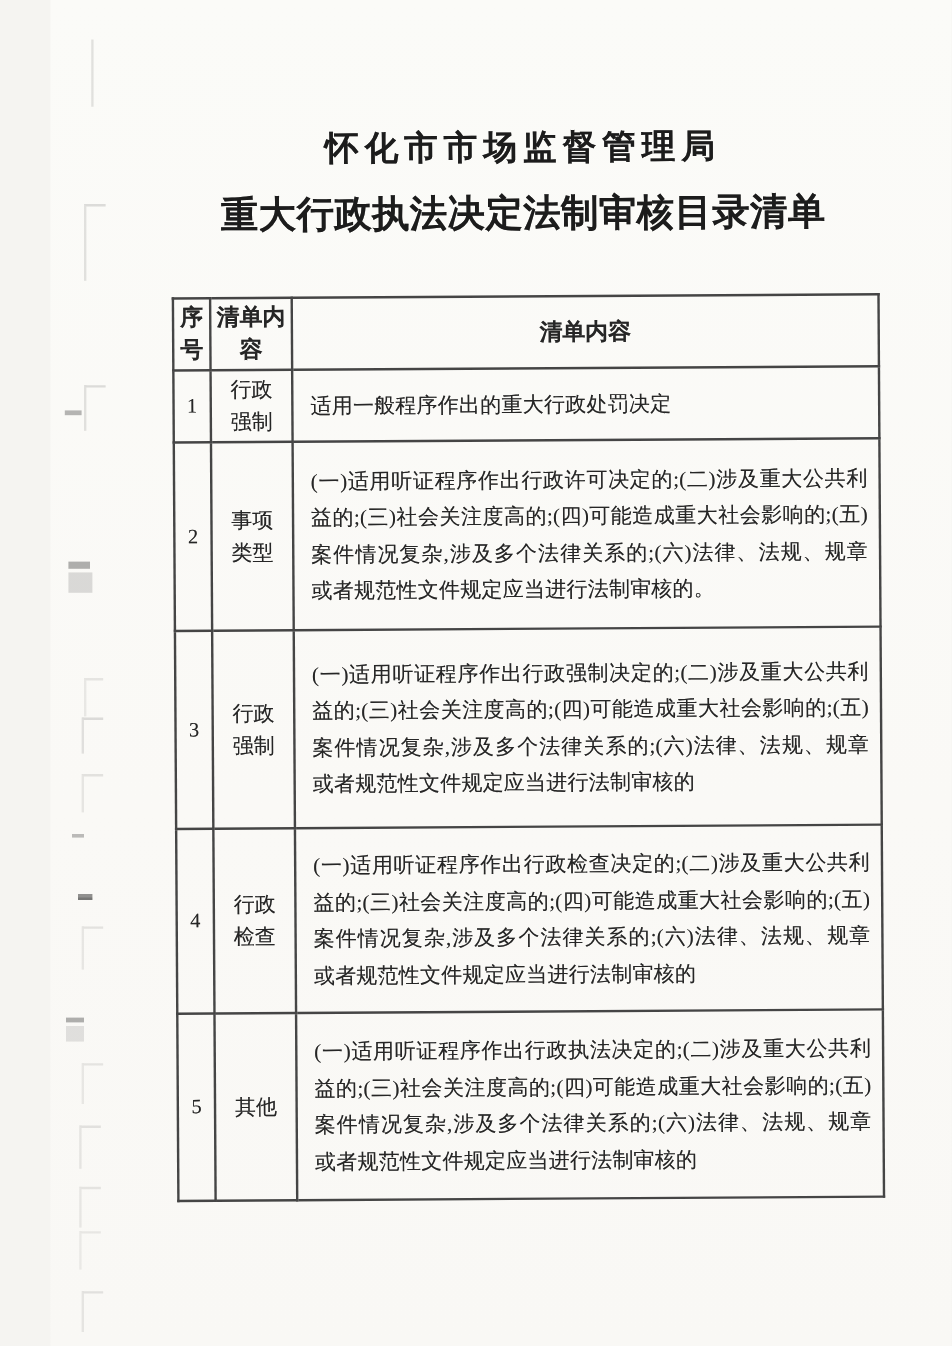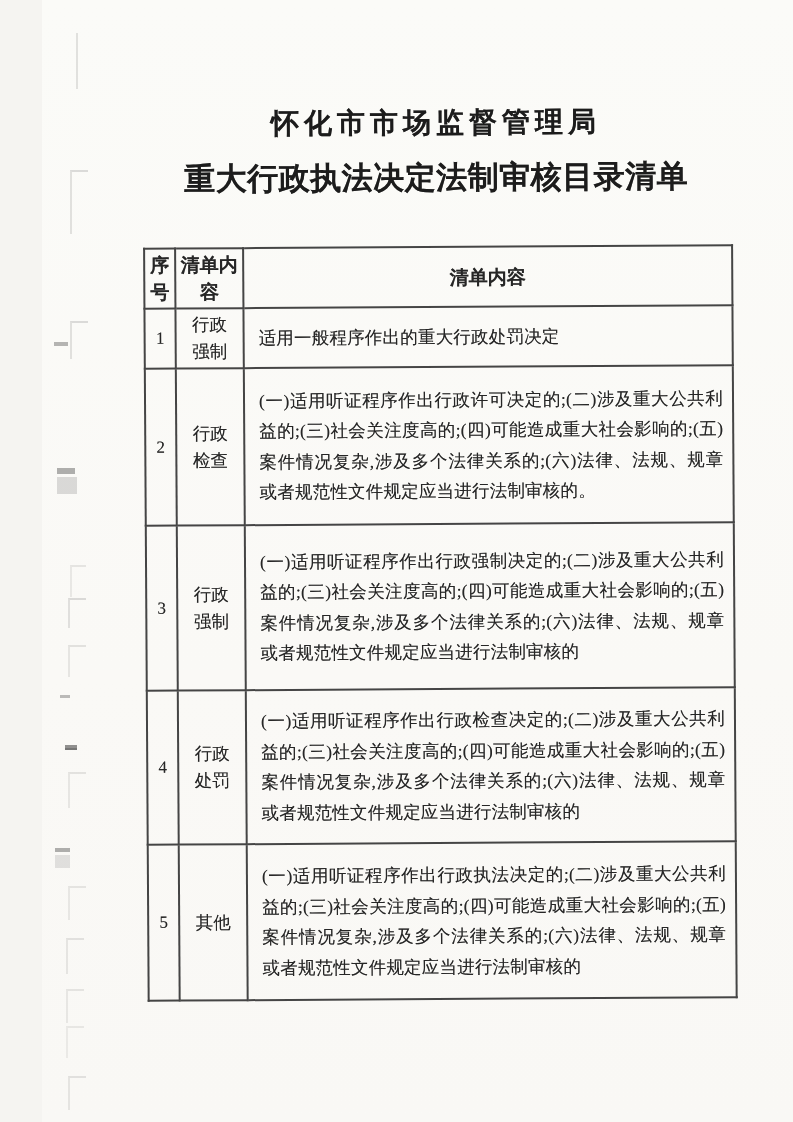--- a/index.html
+++ b/index.html
@@ -139,31 +139,31 @@
         </tr>
       </thead>
       <tbody>
         <tr>
           <td class="cell-no">1</td>
           <td class="cell-type">行政强制</td>
           <td class="cell-content">适用一般程序作出的重大行政处罚决定</td>
         </tr>
         <tr>
           <td class="cell-no">2</td>
-          <td class="cell-type">行政检查</td>
+          <td class="cell-type">事项类型</td>
           <td class="cell-content">(一)适用听证程序作出行政许可决定的;(二)涉及重大公共利益的;(三)社会关注度高的;(四)可能造成重大社会影响的;(五)案件情况复杂,涉及多个法律关系的;(六)法律、法规、规章或者规范性文件规定应当进行法制审核的。</td>
         </tr>
         <tr>
           <td class="cell-no">3</td>
           <td class="cell-type">行政强制</td>
           <td class="cell-content">(一)适用听证程序作出行政强制决定的;(二)涉及重大公共利益的;(三)社会关注度高的;(四)可能造成重大社会影响的;(五)案件情况复杂,涉及多个法律关系的;(六)法律、法规、规章或者规范性文件规定应当进行法制审核的</td>
         </tr>
         <tr>
           <td class="cell-no">4</td>
-          <td class="cell-type">行政处罚</td>
+          <td class="cell-type">行政检查</td>
           <td class="cell-content">(一)适用听证程序作出行政检查决定的;(二)涉及重大公共利益的;(三)社会关注度高的;(四)可能造成重大社会影响的;(五)案件情况复杂,涉及多个法律关系的;(六)法律、法规、规章或者规范性文件规定应当进行法制审核的</td>
         </tr>
         <tr>
           <td class="cell-no">5</td>
           <td class="cell-type">其他</td>
           <td class="cell-content">(一)适用听证程序作出行政执法决定的;(二)涉及重大公共利益的;(三)社会关注度高的;(四)可能造成重大社会影响的;(五)案件情况复杂,涉及多个法律关系的;(六)法律、法规、规章或者规范性文件规定应当进行法制审核的</td>
         </tr>
       </tbody>
     </table>
 

